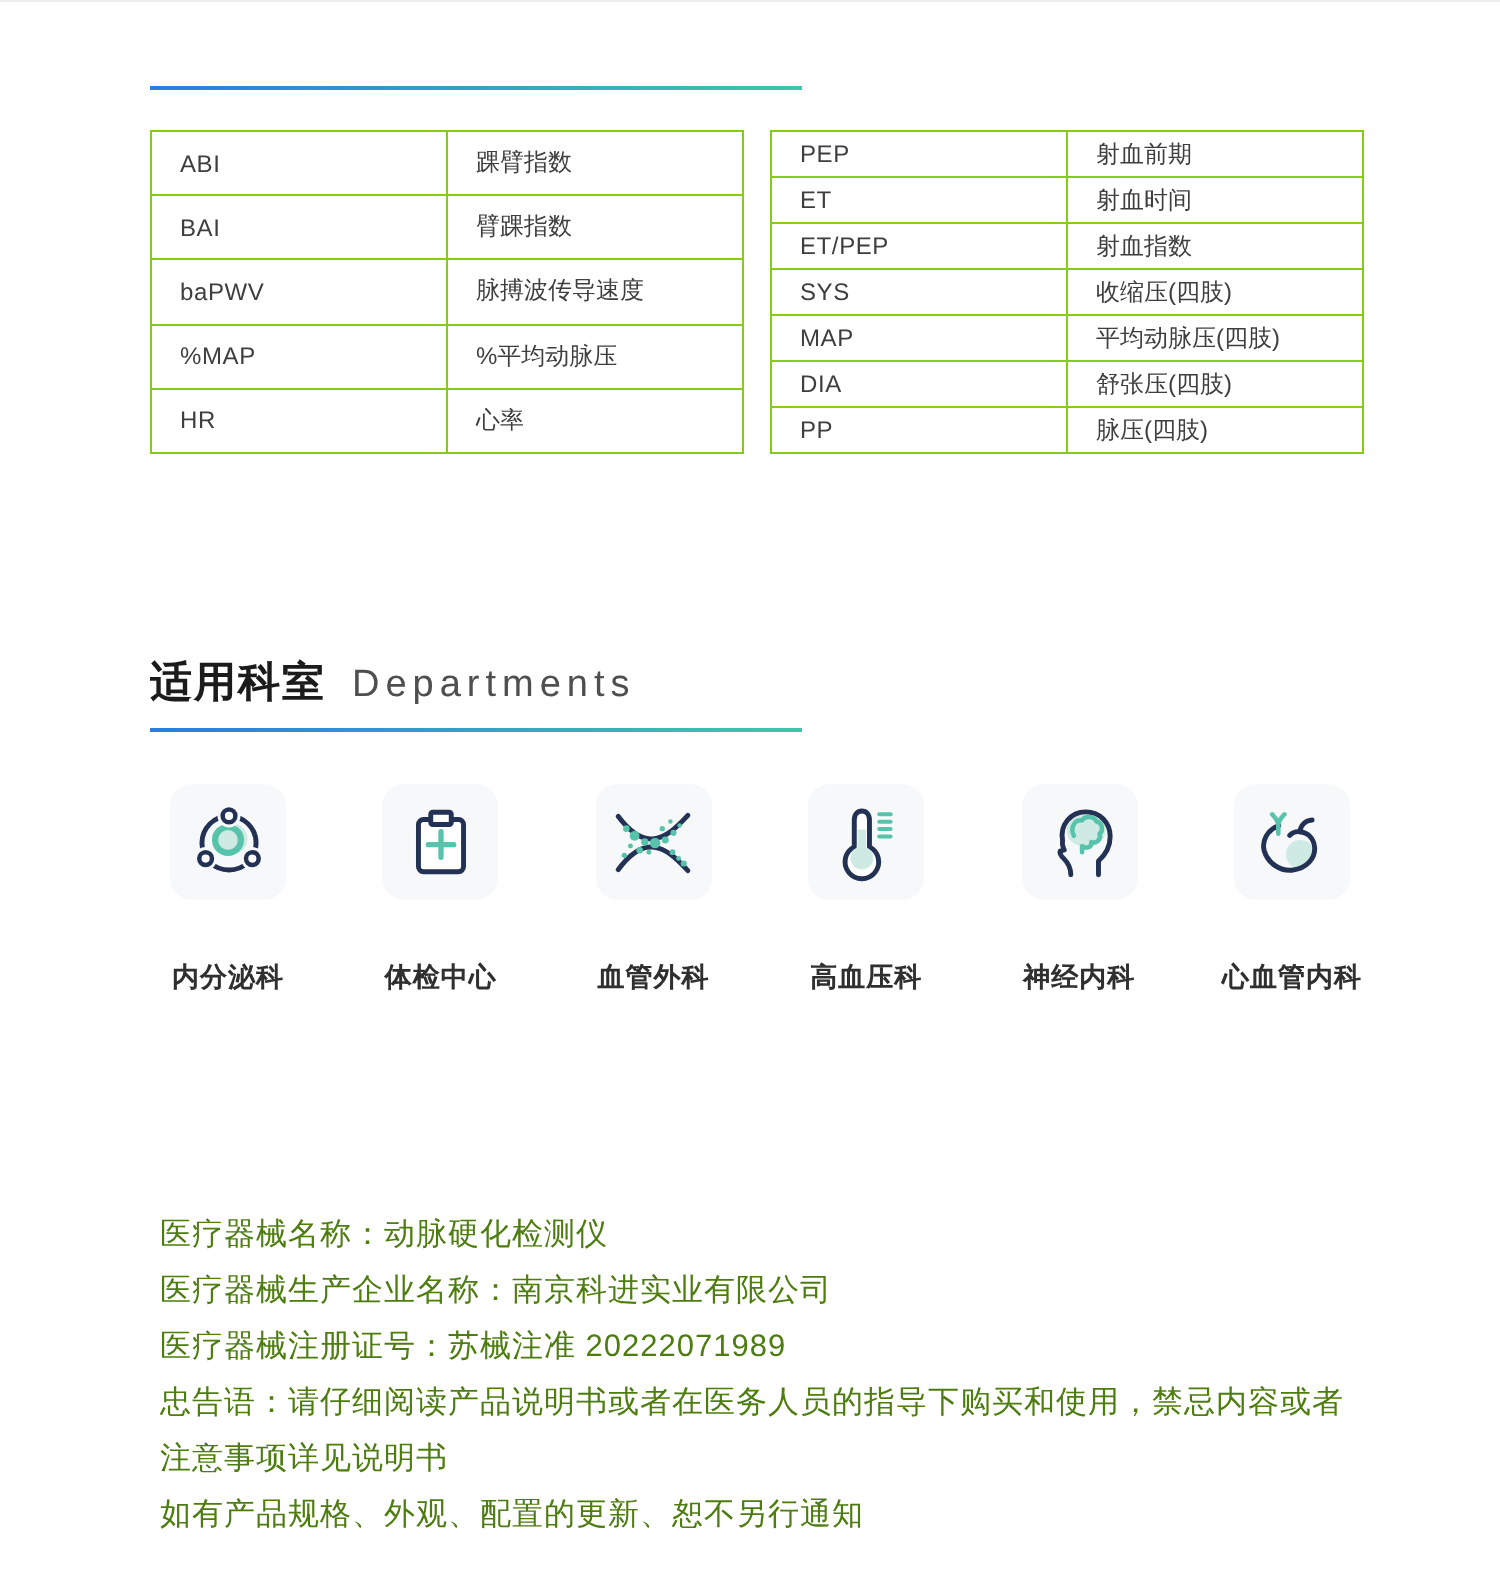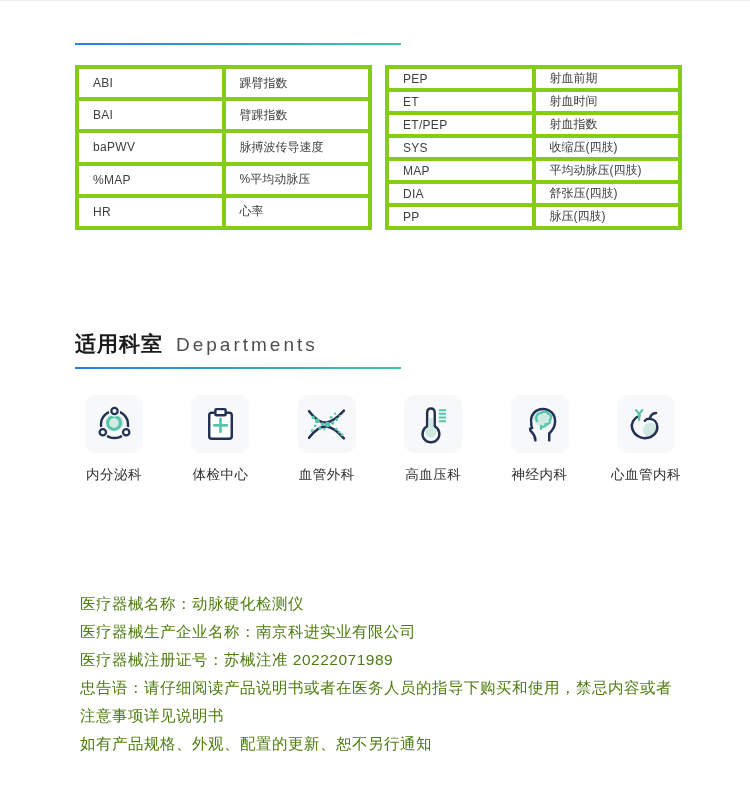--- a/index.html
+++ b/index.html
@@ -28,42 +28,42 @@
     background: linear-gradient(90deg, #2b7ce2 0%, #3fc7a7 100%);
   }
 
   
   .tables { display: flex; gap: 13px; margin-top: 20px; }
   table.param-table {
     width: 297px; border-collapse: collapse; table-layout: fixed;
     font-size: 12px; color: #3e3e3e;
   }
   table.param-table td {
-    border: 4px solid #84cc16; height: 23px;
+    border: 1px solid #84cc16; height: 23px;
     padding: 0 6px 0 14px; vertical-align: middle;
     white-space: nowrap; overflow: hidden;
   }
   table.param-table td.abbr { width: 50%; letter-spacing: .3px; }
 
   
   .departments { margin-top: 100px; }
   .dept-row {
     margin-top: 26px; display: flex; justify-content: space-between;
     align-items: flex-start;
   }
   .dept {
     display: flex; flex-direction: column; align-items: center; width: 78px;
   }
   .tile {
     width: 58px; height: 58px; border-radius: 11px; background: #f7f8f9;
     display: flex; align-items: center; justify-content: center;
   }
   .tile svg { width: 41px; height: 41px; display: block; }
   .dept-label {
-    margin-top: 13px; font-size: 13.5px; font-weight: 400; color: #2f2f2f;
+    margin-top: 30px; font-size: 13.5px; font-weight: 700; color: #2f2f2f;
     white-space: nowrap; letter-spacing: .5px;
   }
 
   
   .footer { margin-top: 106px; padding-left: 5px; }
   .footer p {
     font-size: 15.5px; line-height: 28px; color: #4d7c0f; letter-spacing: .5px;
   }
 </style>
 </head>

